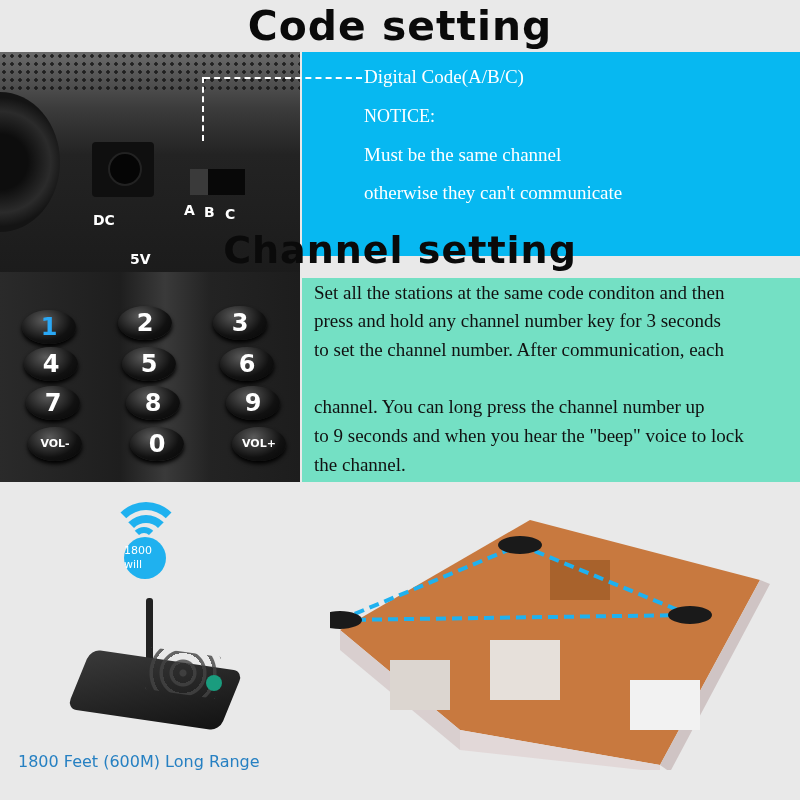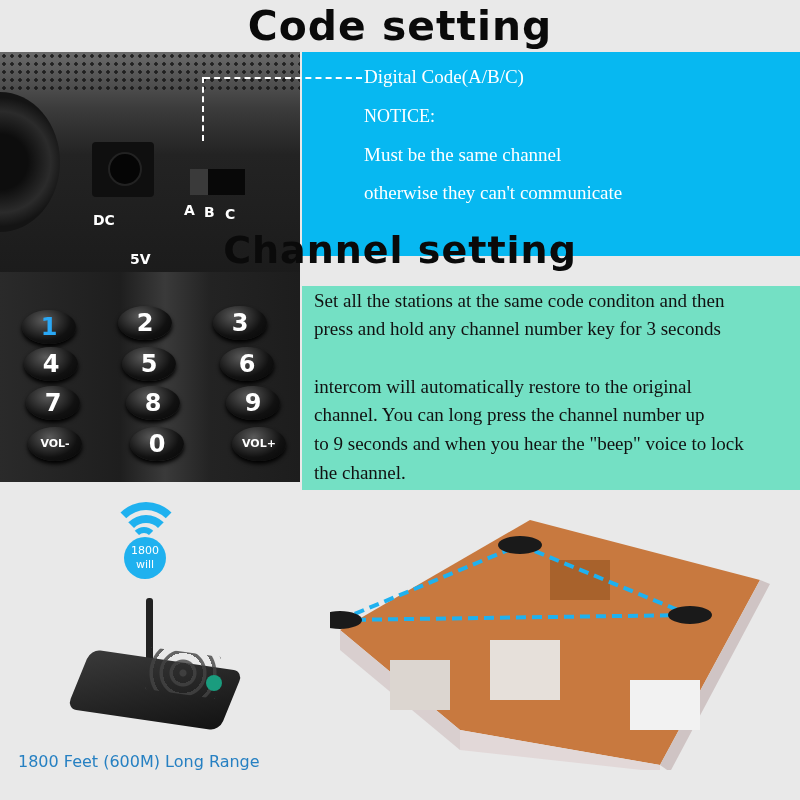--- a/index.html
+++ b/index.html
@@ -23,26 +23,26 @@
 
   #panel1 { left:302px; top:52px; width:498px; height:204px; background:#07b8f1; color:#fff; }
   #panel1 .line { position:absolute; left:62px; font-size:19px; }
 
   
   #photo2 { left:0; top:272px; width:300px; height:210px; background:linear-gradient(90deg,#2a2a2a,#1e1e1e 40%,#3a3a3a 55%,#232323 70%,#1d1d1d); overflow:hidden; }
   .key { position:absolute; width:54px; height:34px; border-radius:50%; background:radial-gradient(ellipse at 40% 30%,#5a5a5a,#111 60%,#050505); box-shadow:0 3px 4px #000; color:#fff; font-family:"DejaVu Sans", sans-serif; font-weight:bold; font-size:24px; text-align:center; line-height:34px; }
   .key.small { font-size:11px; }
   .key.blue { color:#2aa8f5; }
 
-  #panel2 { left:302px; top:278px; width:498px; height:204px; background:#74e0c4; color:#111;margin-top:8px; }
+  #panel2 { left:302px; top:278px; width:498px; height:204px; background:#74e0c4; color:#111; }
   #panel2 .line { position:absolute; left:12px; font-size:19px; white-space:nowrap; }
 
   
   .wifi-arc { position:absolute; border:8px solid #1fb1ef; border-color:#1fb1ef transparent transparent transparent; border-radius:50%; }
-  #badge { left:124px; top:537px; width:42px; height:42px; border-radius:50%; background:#1fb1ef; color:#fff; font-family:"DejaVu Sans", sans-serif; font-size:11px; text-align:center; line-height:14px; padding-top:7px; box-sizing:border-box; }
+  #badge { left:124px; top:537px; width:42px; height:42px; border-radius:50%; background:#1fb1ef; color:#fff; font-family:"DejaVu Sans", sans-serif; font-size:11px; text-align:left; line-height:14px; padding-top:7px; box-sizing:border-box; }
   #antenna { left:146px; top:598px; width:7px; height:80px; background:#222; border-radius:3px; }
   #base { left:75px; top:660px; width:160px; height:60px; background:linear-gradient(160deg,#3a3a3a,#121212); border-radius:10px; transform:skewX(-15deg) rotate(8deg); }
   #base-keys { left:148px; top:652px; width:70px; height:42px; background:repeating-radial-gradient(circle,#444 0 3px,transparent 4px 10px); opacity:.8; transform:rotate(8deg); }
   #green-btn { left:206px; top:675px; width:16px; height:16px; border-radius:50%; background:#1a9c7e; }
 
   #range-text { left:18px; top:752px; color:#2680c2; font-family:"DejaVu Sans", sans-serif; font-weight:normal; font-size:16px; }
 
   
   #floor { left:330px; top:510px; width:440px; height:260px; }
 </style>
@@ -87,21 +87,21 @@
   <div class="key" style="left:126px;top:114px;">8</div>
   <div class="key" style="left:226px;top:114px;">9</div>
   <div class="key small" style="left:28px;top:155px;">VOL-</div>
   <div class="key" style="left:130px;top:155px;">0</div>
   <div class="key small" style="left:232px;top:155px;">VOL+</div>
 </div>
 
 <div id="panel2" class="abs">
   <div class="line" style="top:4px;">Set all the stations at the same code conditon and then</div>
   <div class="line" style="top:32px;">press and hold any channel number key for 3 seconds</div>
-  <div class="line" style="top:90px;">intercom will automatically restore to the original</div>
+  <div class="line" style="top:61px;">to set the channel number. After communication, each</div>
   <div class="line" style="top:118px;">channel. You can long press the channel number up</div>
   <div class="line" style="top:147px;">to 9 seconds and when you hear the "beep" voice to lock</div>
   <div class="line" style="top:176px;">the channel.</div>
 </div>
 
 <div class="wifi-arc" style="left:110px;top:502px;width:56px;height:56px;"></div>
 <div class="wifi-arc" style="left:121px;top:515px;width:34px;height:34px;"></div>
 <div class="wifi-arc" style="left:131px;top:527px;width:14px;height:14px;border-width:6px;"></div>
 <div id="badge" class="abs">
   <div>1800</div>

